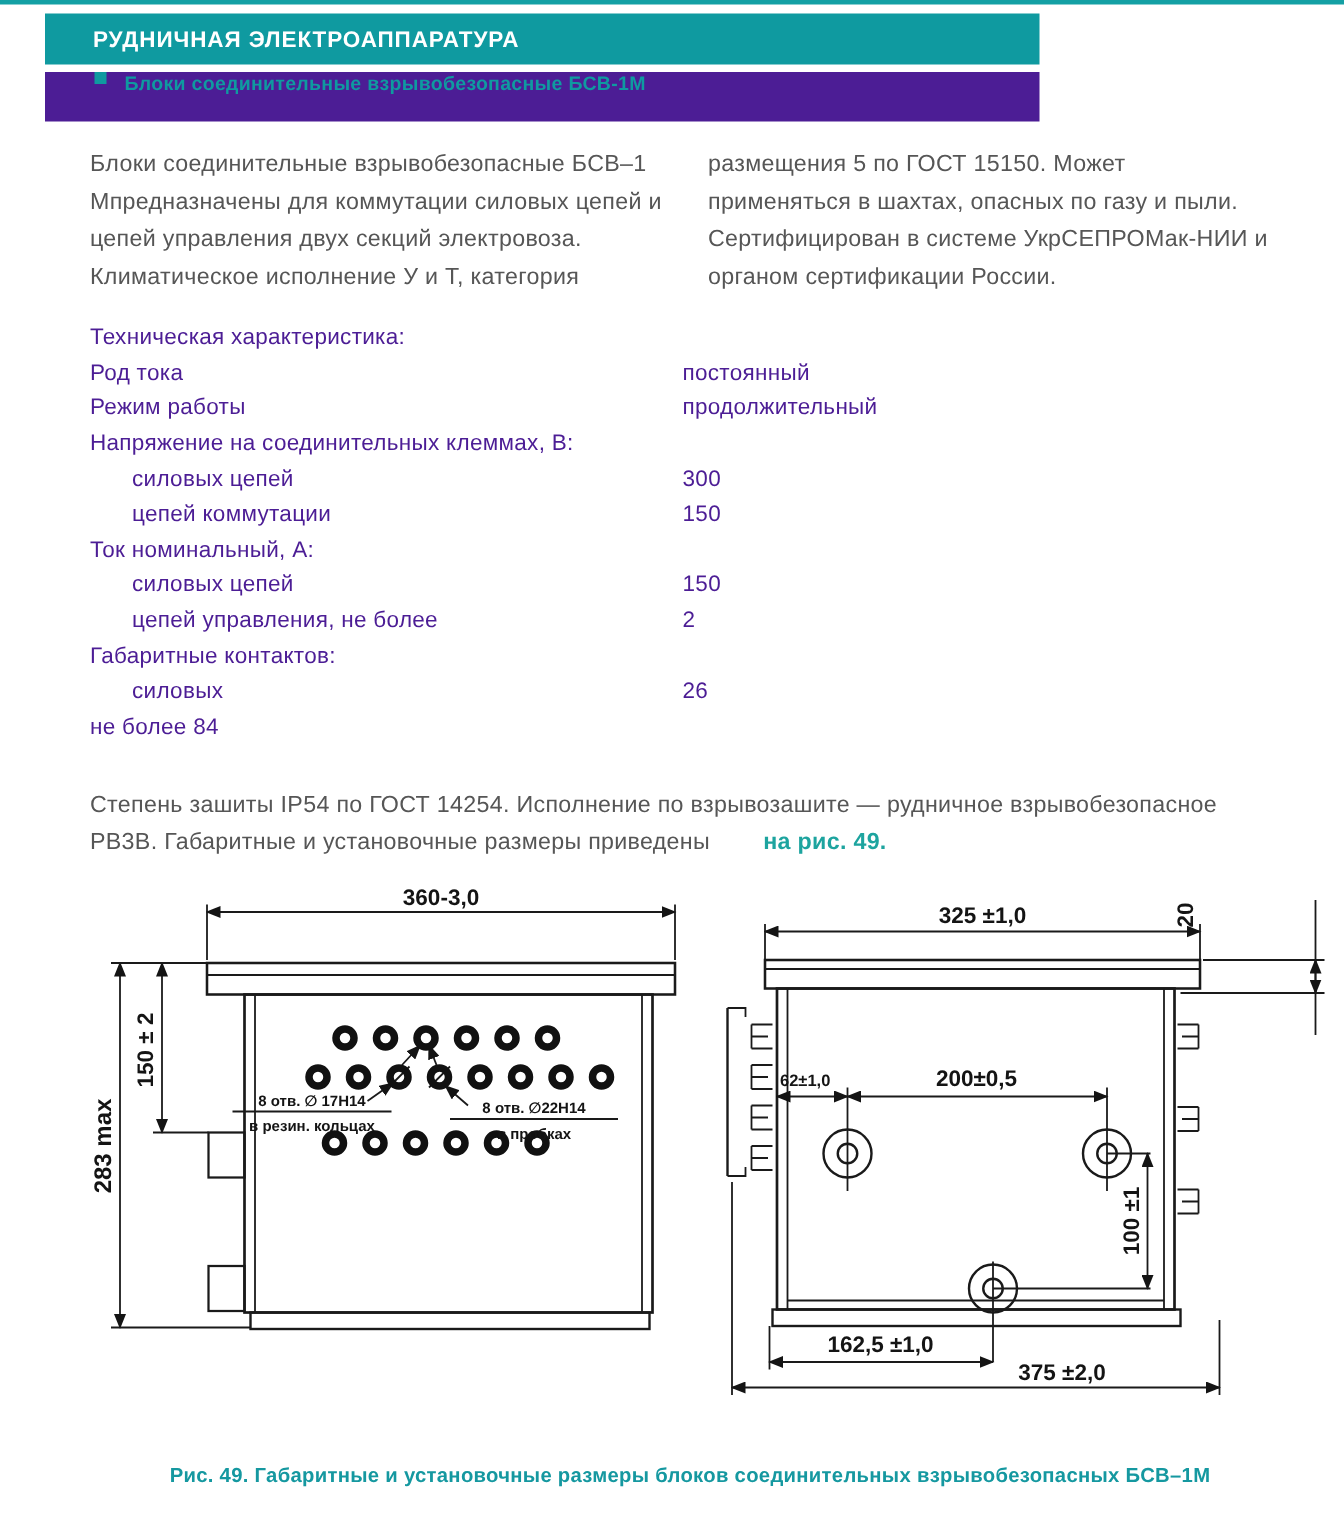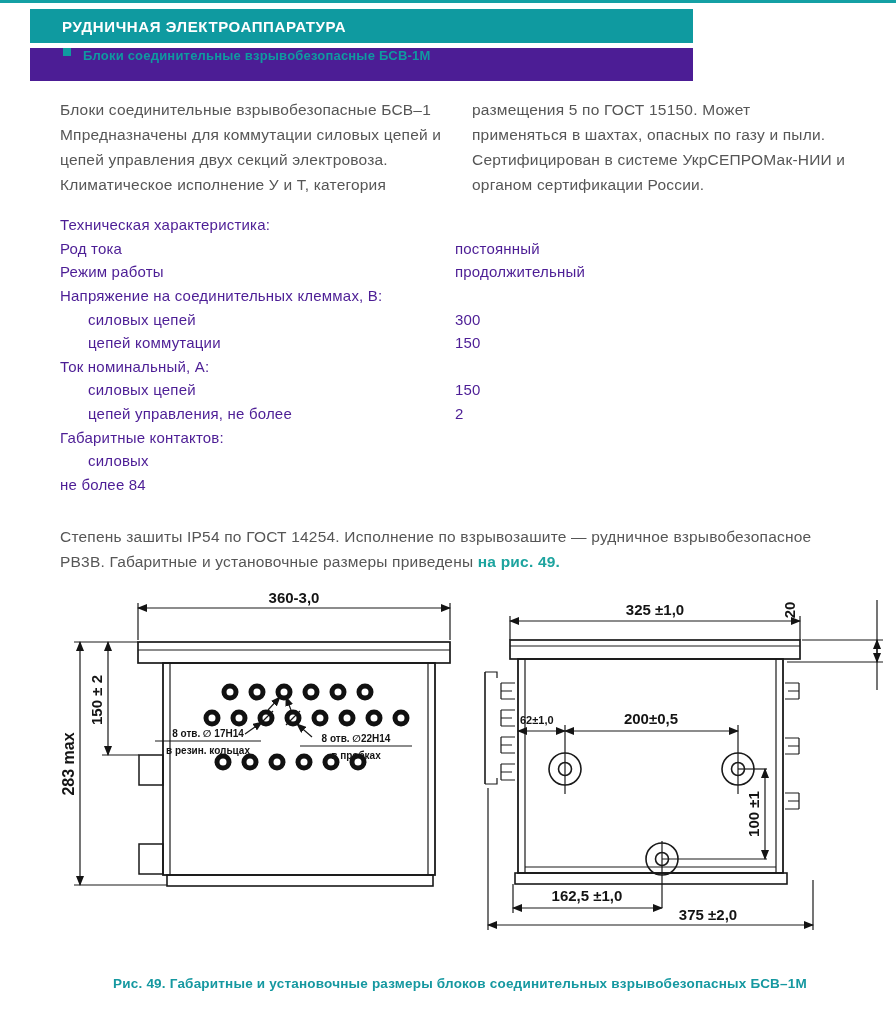--- a/index.html
+++ b/index.html
@@ -17,21 +17,21 @@
          display:flex;align-items:flex-start;}
   .band2 .sq{width:8px;height:8px;background:#0f9aa0;margin-left:33px;margin-right:12px;flex:0 0 auto;}
   .band2 span{color:#0f9aa0;font-weight:bold;font-size:13px;letter-spacing:0.2px;}
   .intro{left:60px;top:97px;width:778px;display:grid;grid-template-columns:382px 378px;column-gap:30px;}
   .intro p{margin:0;font-size:15.5px;line-height:25px;letter-spacing:0.2px;color:#565656;}
   .specs{left:60px;top:213px;width:780px;}
   .srow{display:grid;grid-template-columns:395px 1fr;height:23.6px;align-items:center;}
   .slabel,.sval{font-size:15px;letter-spacing:0.2px;color:#4c1d95;white-space:nowrap;}
   .ind .slabel{padding-left:28px;}
   .note{left:60px;top:524px;width:790px;font-size:15.5px;line-height:25px;letter-spacing:0.2px;color:#565656;}
-  .note .figlink{color:#1da49f;font-weight:bold;cursor:pointer;}
+  .note .figlink{color:#1da49f;font-weight:bold;cursor:pointer;margin-left:31px;}
   .draw-left{left:60px;top:592px;}
   .draw-right{left:465px;top:588px;}
   .caption{left:0;top:976px;width:896px;text-align:center;
            color:#1598a0;font-weight:bold;font-size:13.5px;letter-spacing:0.2px;padding-left:12px;}
   svg text{fill:#141414;font-family:"Liberation Sans","DejaVu Sans",sans-serif;font-weight:bold;}
 </style>
 </head>
 <body>
 
 <div class="abs top-line"></div>
@@ -86,20 +86,21 @@
   <div class="srow ind">
       <div class="slabel">цепей управления, не более</div>
       <div class="sval">2</div>
     </div>
   <div class="srow">
       <div class="slabel">Габаритные контактов:</div>
       <div class="sval"></div>
     </div>
   <div class="srow ind">
       <div class="slabel">силовых</div>
+      <div class="sval">26</div>
     </div>
   <div class="srow">
       <div class="sval">не более 84</div>
     </div>
 </div>
 
 <div class="abs note"><span>Степень зашиты IP54 по ГОСТ 14254. Исполнение по взрывозашите — рудничное взрывобезопасное РВ3В. Габаритные и установочные размеры приведены </span><span class="figlink">на рис. 49.</span></div>
 
 <svg class="abs draw-left" width="402" height="312" viewBox="0 0 402 312">
   <defs>

